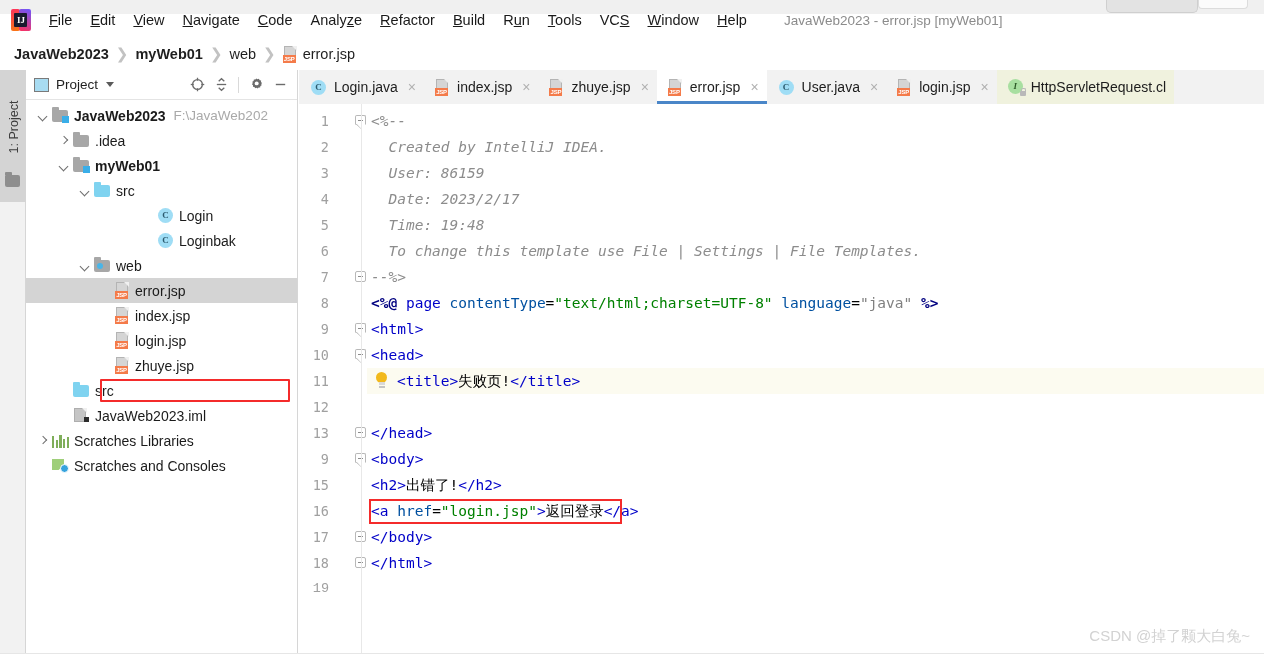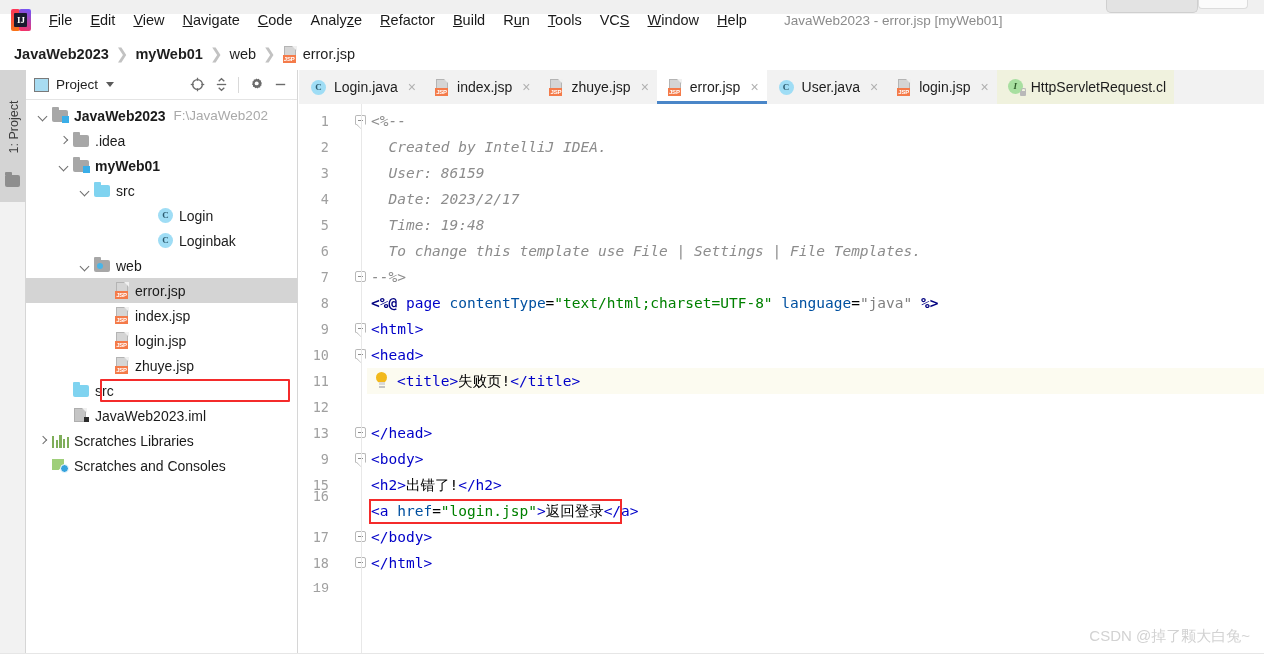--- a/index.html
+++ b/index.html
@@ -611,21 +611,21 @@
           <div class="gutter-line" style="top: 134px;">6</div>
           <div class="gutter-line" style="top: 160px;">7</div>
           <div class="gutter-line" style="top: 186px;">8</div>
           <div class="gutter-line" style="top: 212px;">9</div>
           <div class="gutter-line" style="top: 238px;">10</div>
           <div class="gutter-line" style="top: 264px;">11</div>
           <div class="gutter-line" style="top: 290px;">12</div>
           <div class="gutter-line" style="top: 316px;">13</div>
           <div class="gutter-line" style="top: 342px;">9</div>
           <div class="gutter-line" style="top: 368px; margin-left: 20px;">15</div>
-          <div class="gutter-line" style="top: 379px;">16</div>
+          <div class="gutter-line" style="top: 394px;">16</div>
           <div class="gutter-line" style="top: 420px;">17</div>
           <div class="gutter-line" style="top: 446px;">18</div>
           <div class="gutter-line" style="top: 472px; font-family: Liberation Mono, monospace;">19</div>
         </div>
       <div id="foldmarks">
           <div class="foldmark open" style="top: 4px;">
             <span class="box"></span>
             <span class="tip"></span>
           </div>
           <div class="foldmark" style="top: 160px;">

